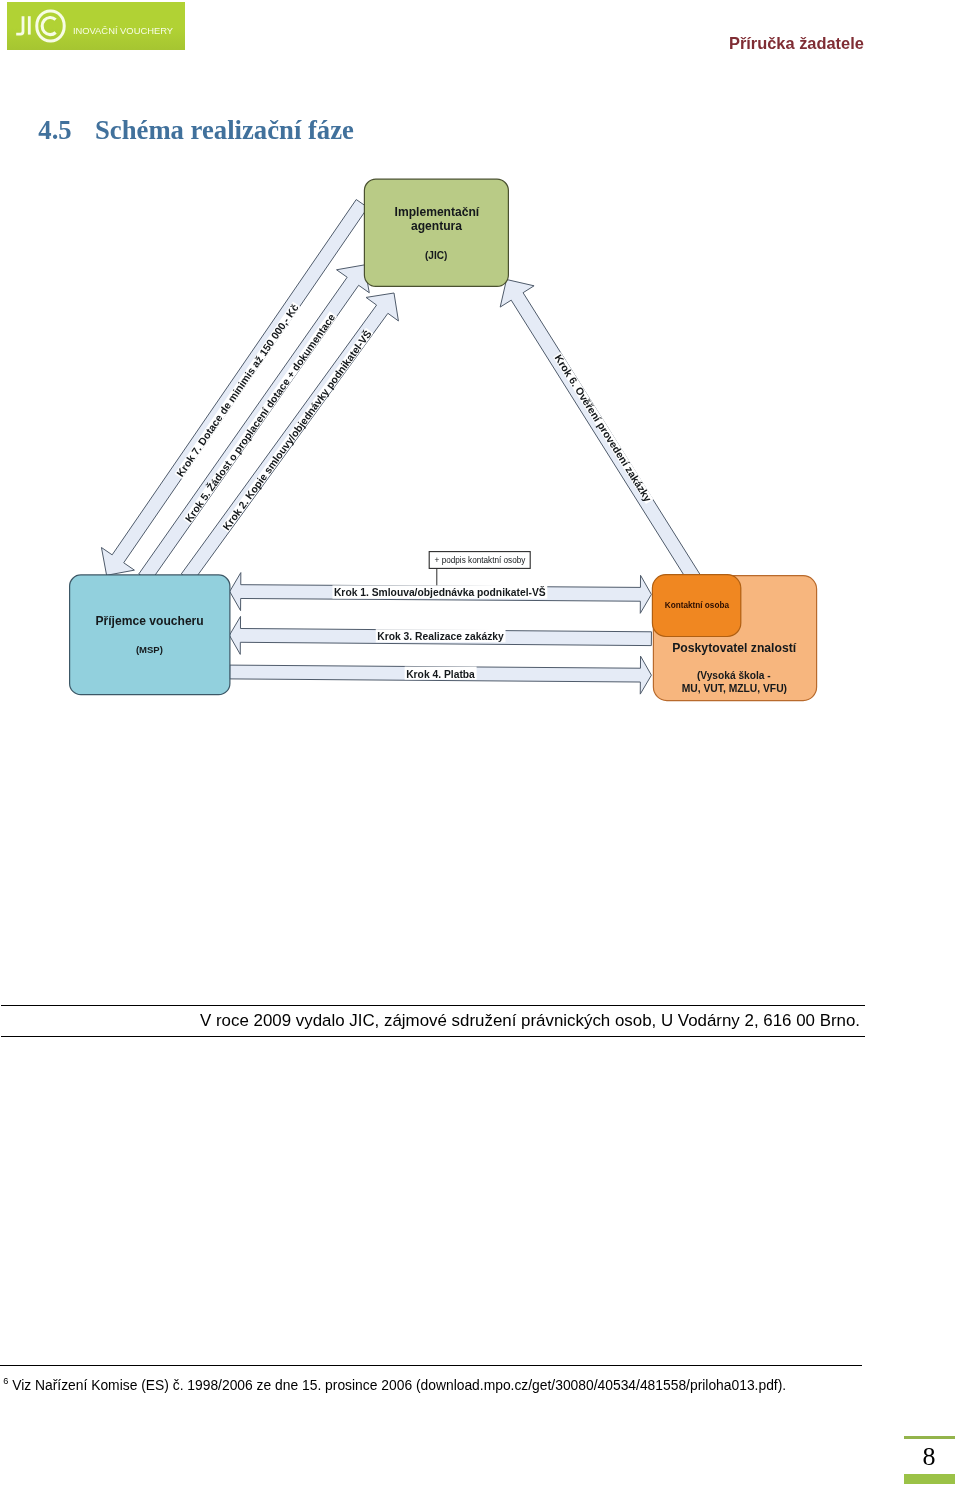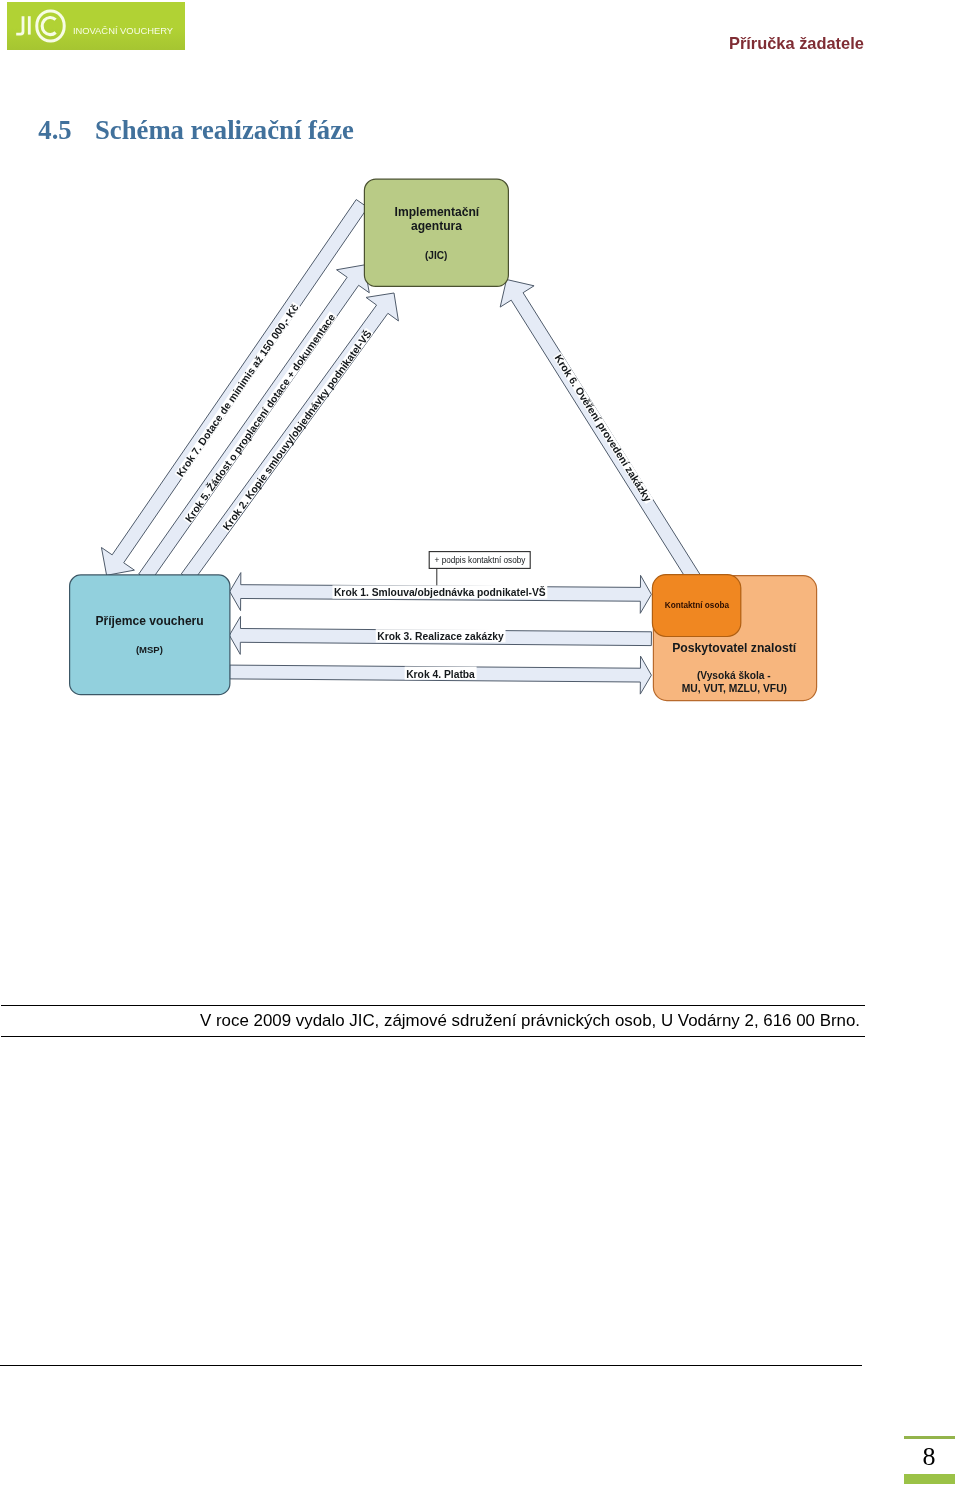--- a/index.html
+++ b/index.html
@@ -108,18 +108,19 @@
           <text x="554.3" y="357.6" font-family="Liberation Sans, sans-serif" font-size="10.4" font-weight="bold" text-anchor="start" fill="#15191c">Krok 6. Ověření provedení zakázky</text>
         </g>
       </g>
   </svg>
 
   <div class="rule-top"></div>
   <div class="closing">V roce 2009 vydalo JIC, zájmové sdružení právnických osob, U Vodárny 2, 616 00 Brno.</div>
   <div class="rule-bot"></div>
 
   <div class="fn-rule"></div>
+  <div class="fn-text"><sup>6</sup> <span>Viz Nařízení Komise (ES) č. 1998/2006 ze dne 15. prosince 2006 (download.mpo.cz/get/30080/40534/481558/priloha013.pdf).</span></div>
 
   <div class="pn-line-top"></div>
   <div class="pn-num">8</div>
   <div class="pn-line-bot"></div>
 
 </div>
 
 </body></html>

